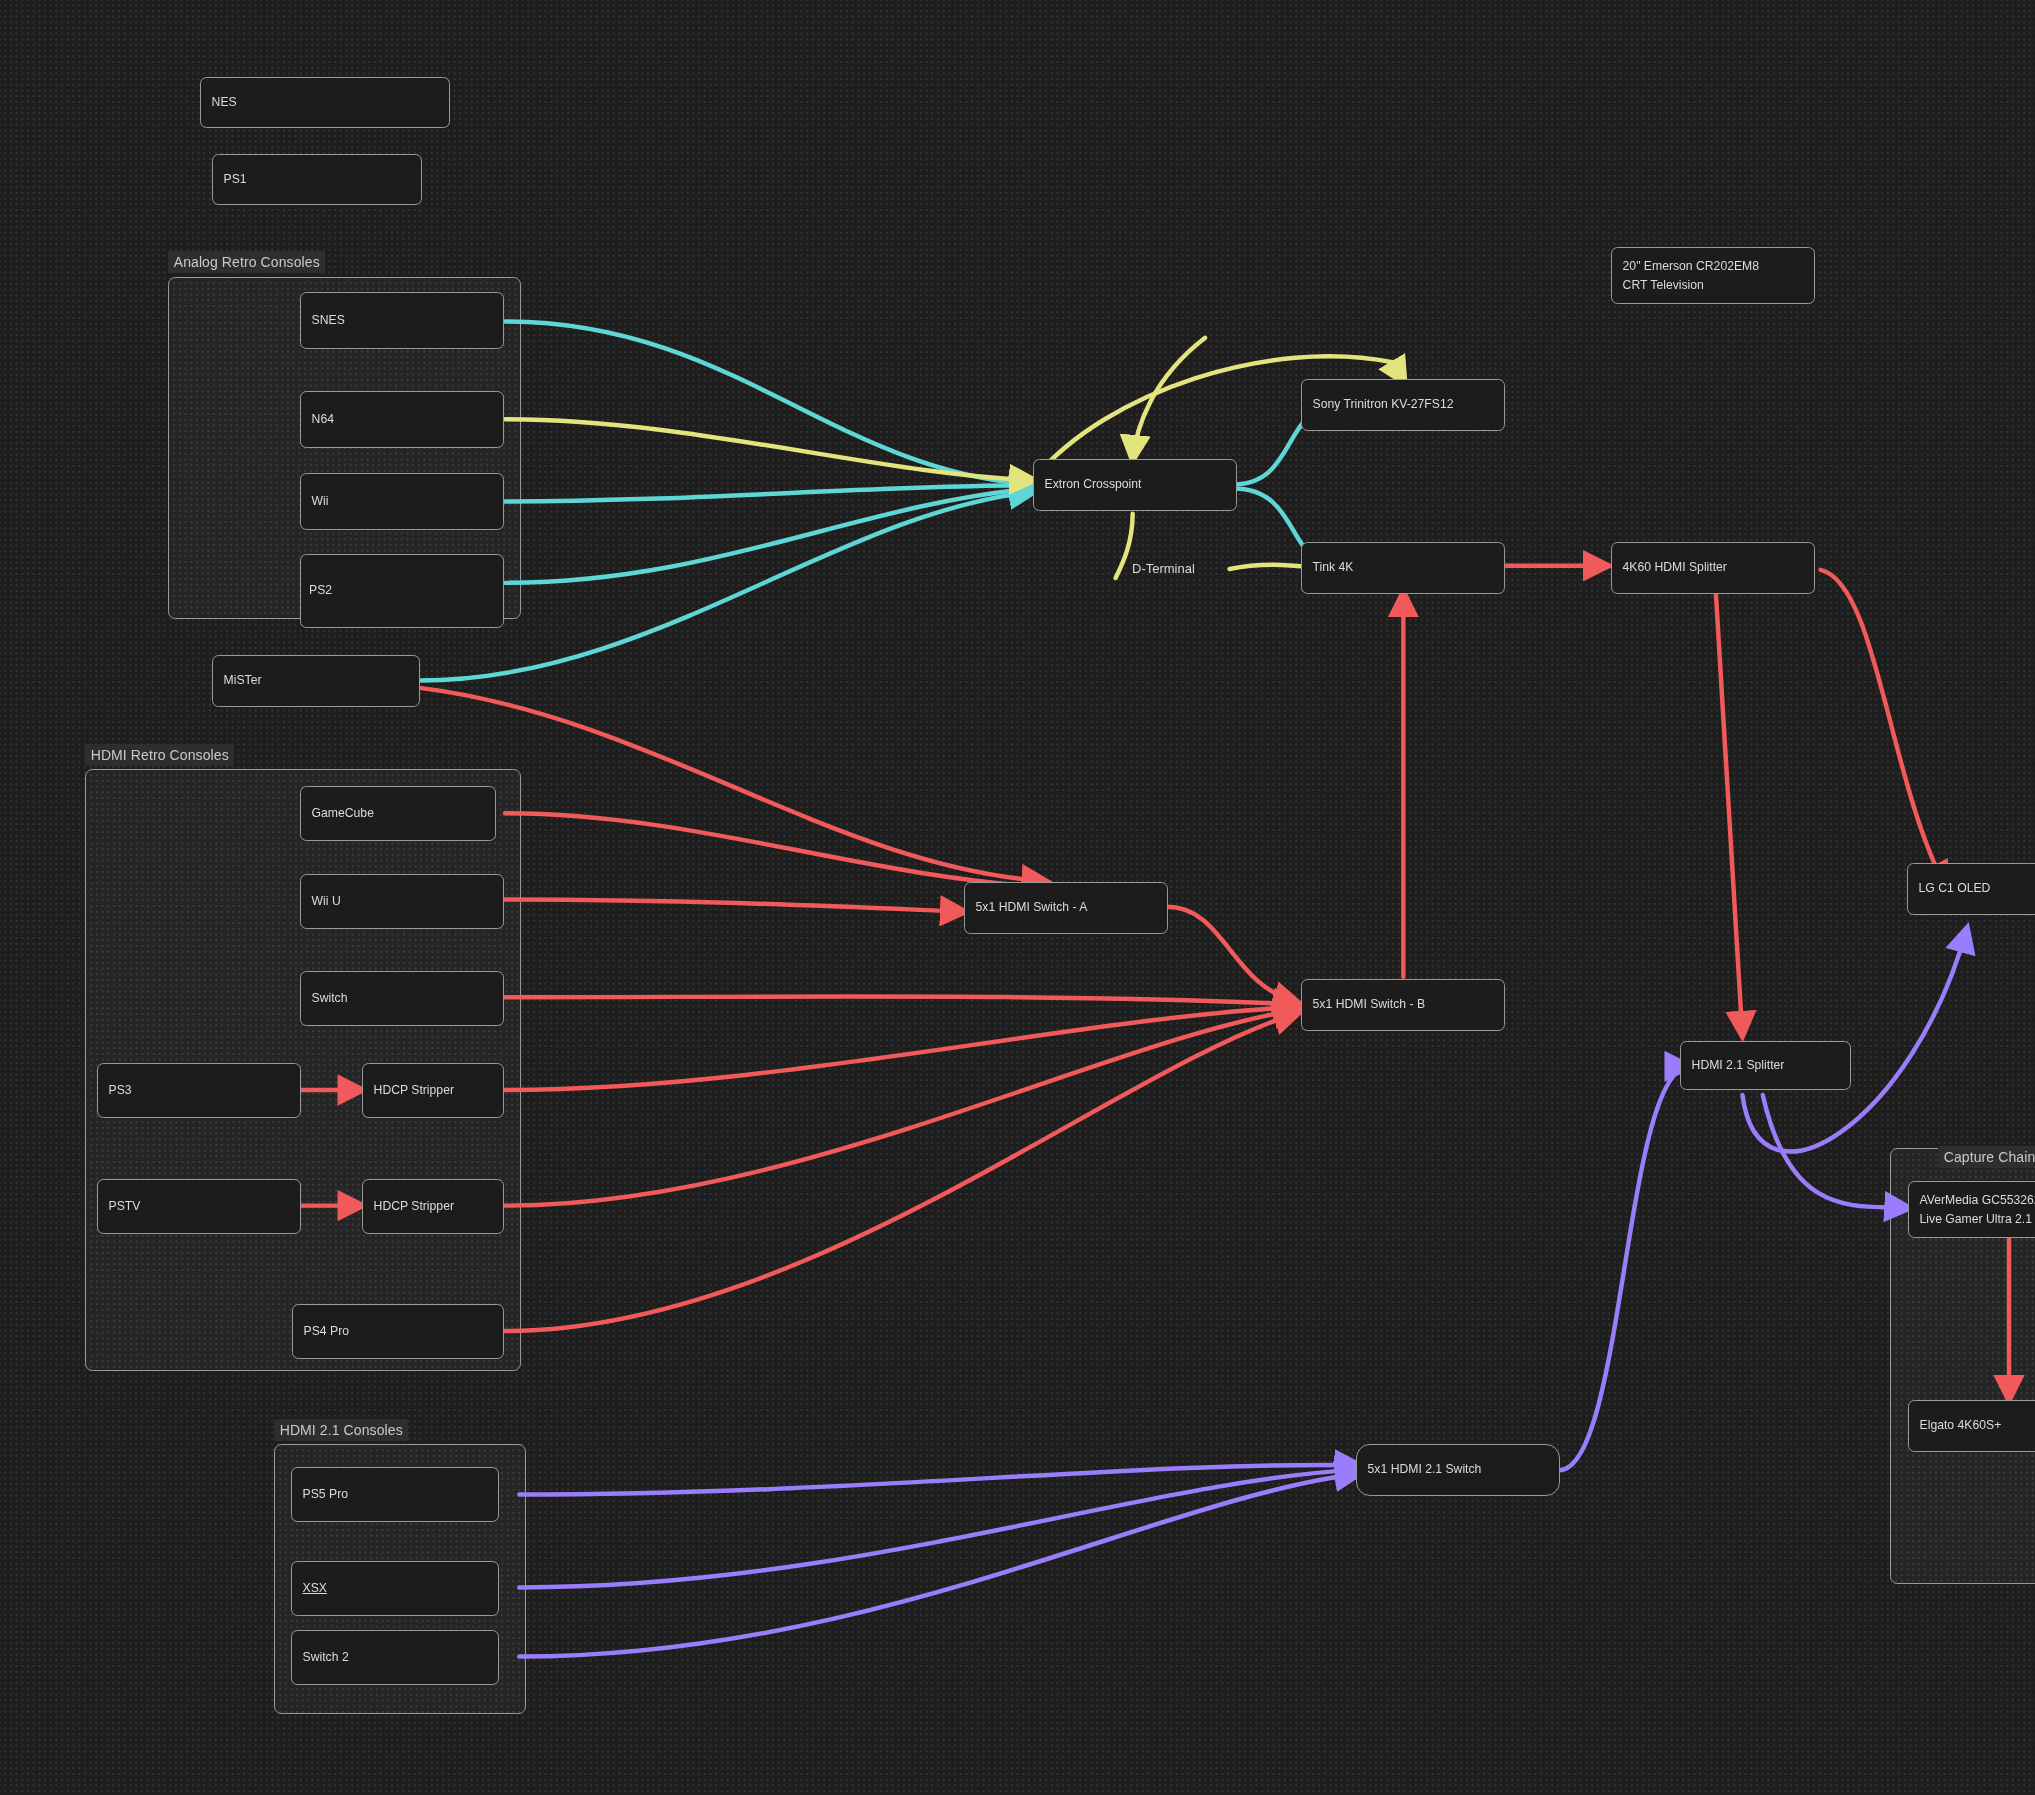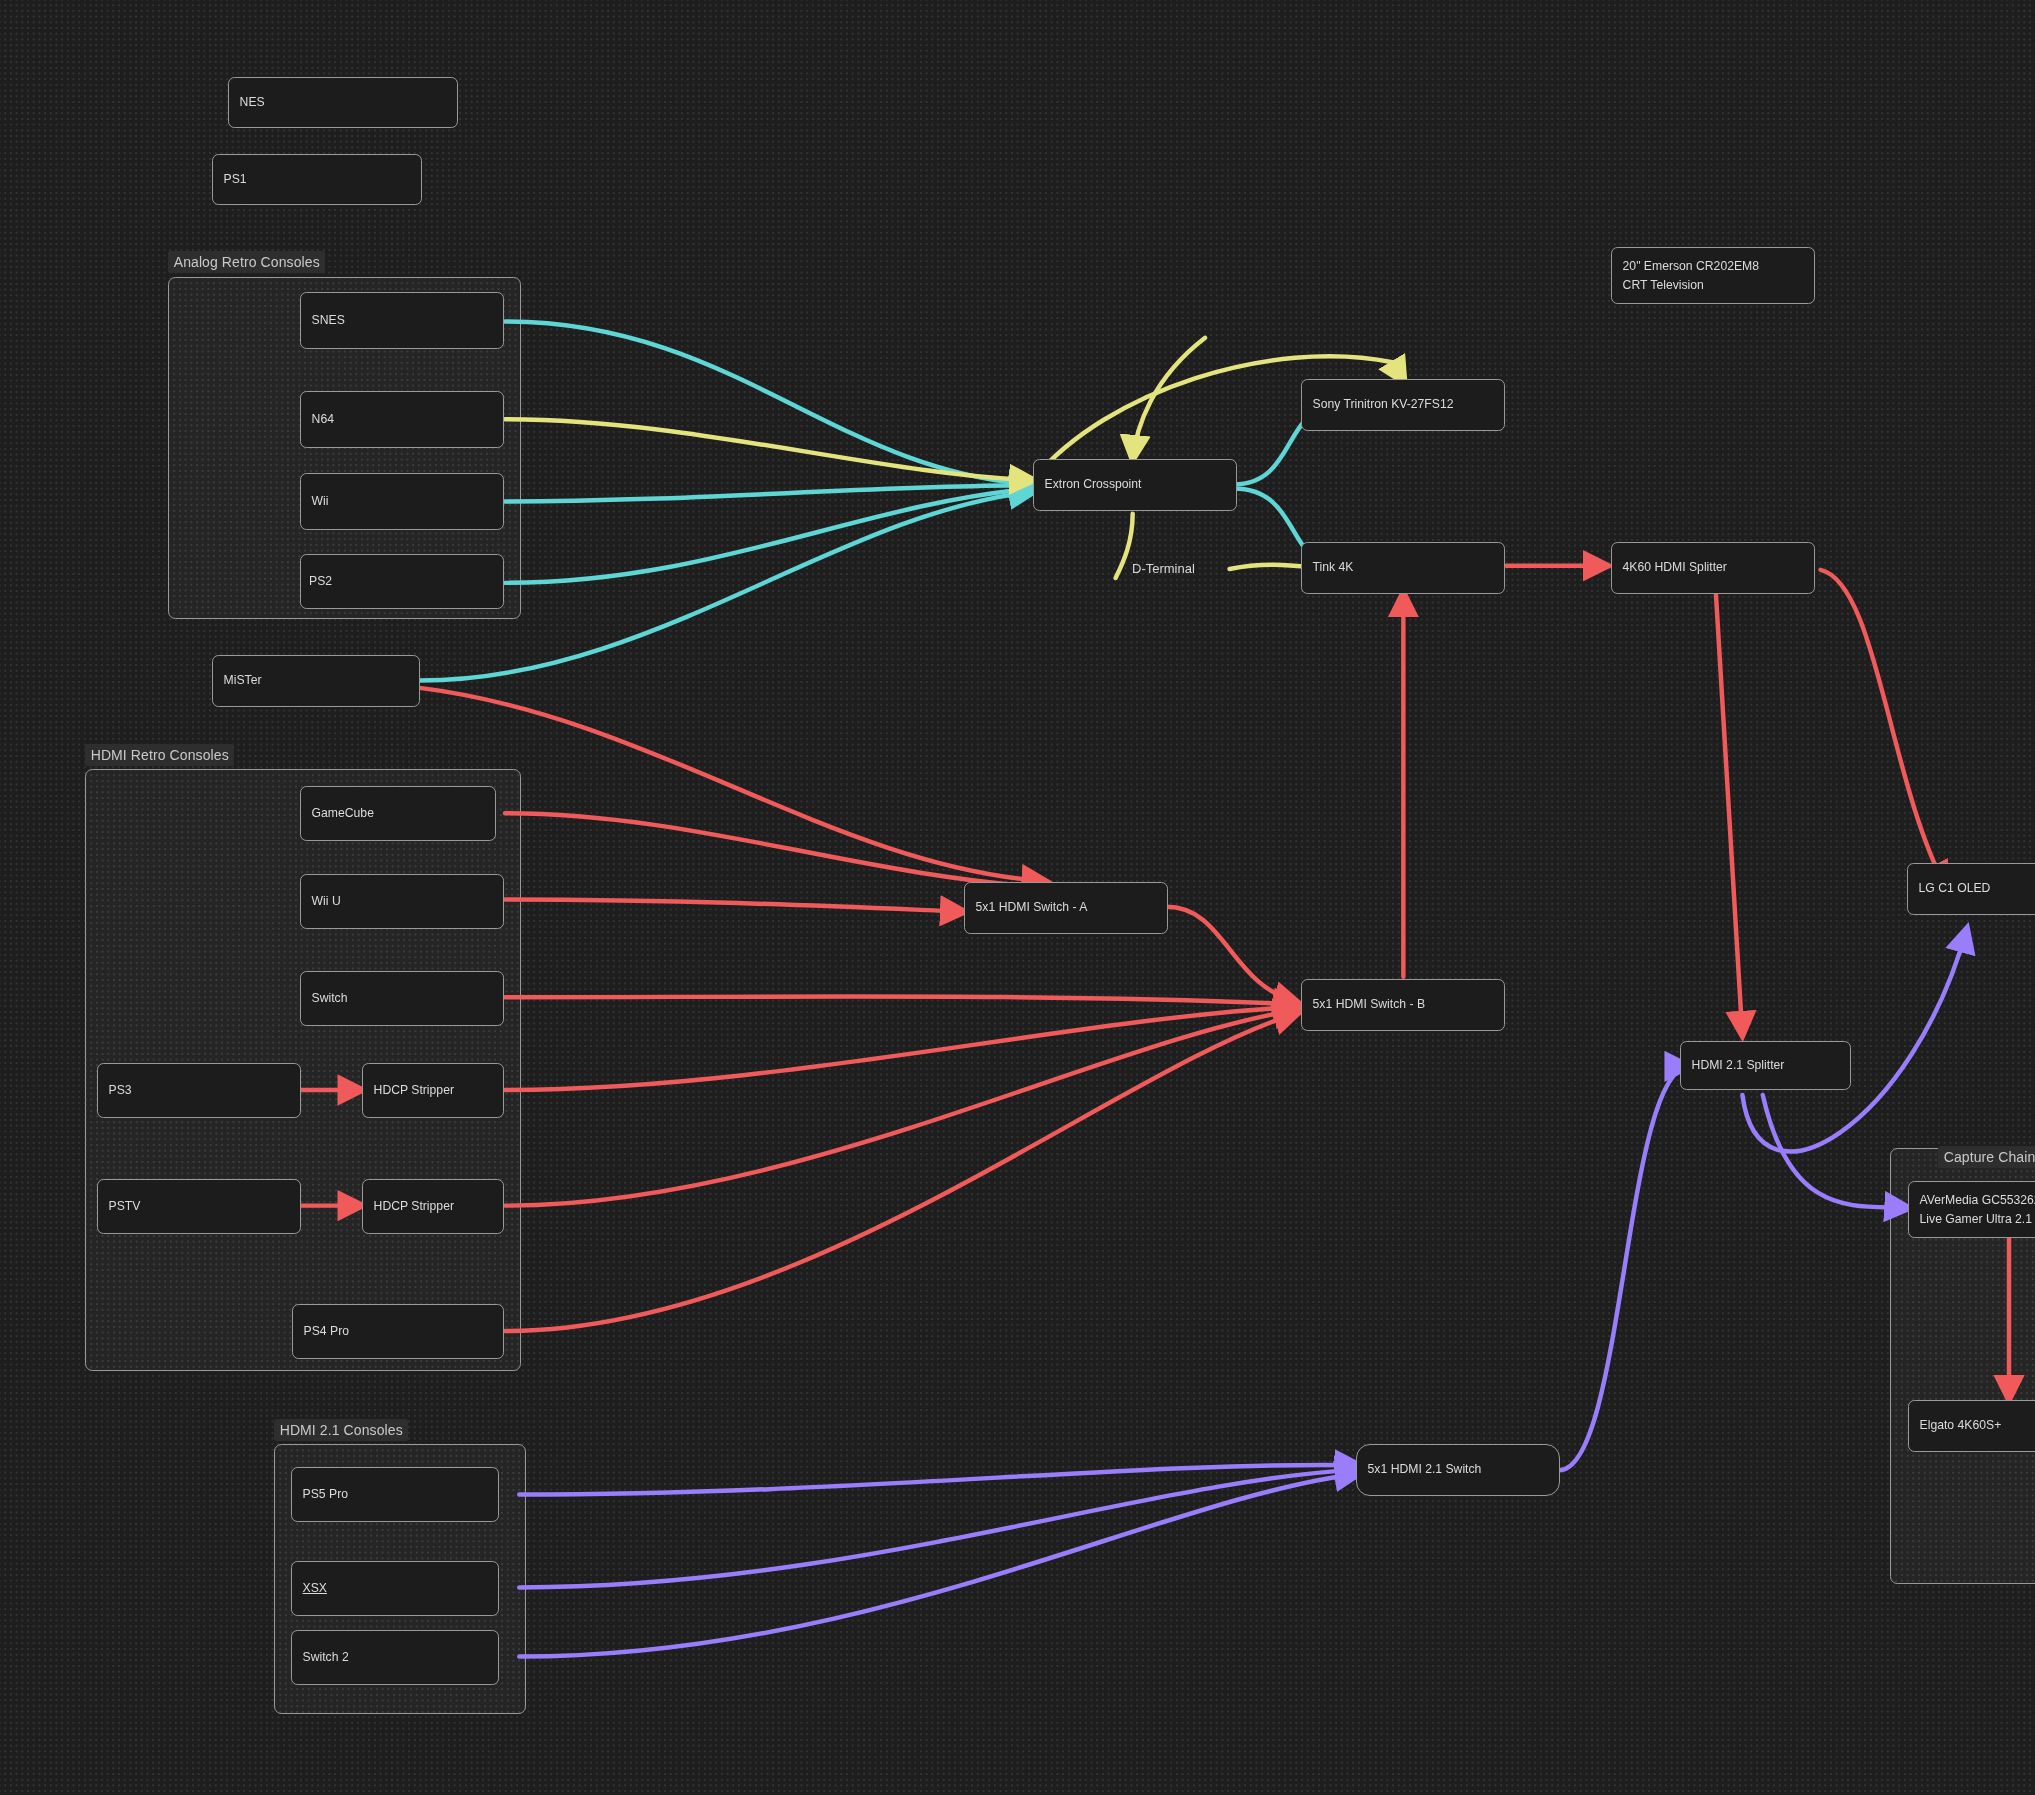--- a/index.html
+++ b/index.html
@@ -196,21 +196,21 @@
     </g>
 
     <g fill="none" stroke-width="11" stroke-linecap="round">
 
       <path d="M5180,2970 C5280,2990 5330,2940 5400,2930" stroke="#8a8a8a"></path>
       <path d="M5790,2930 C5900,2905 5960,2915 6010,2926" stroke="#8a8a8a" marker-end="url(#ah-gray)"></path>
     </g>
   </svg>
 
 
-  <div class="node" style="left:228px; top:77px; width:230px; height:51px;">
+  <div class="node" style="left:200px; top:77px; width:250px; height:51px;">
     <span>NES</span>
   </div>
 
   <div class="node" style="left:212px; top:154px; width:210px; height:51px;">
     <span>PS1</span>
   </div>
 
   <div class="node" style="left:212px; top:655px; width:208px; height:52px;">
     <span>MiSTer</span>
   </div>
@@ -220,21 +220,21 @@
 
   <div class="node" style="left:300px; top:292px; width:204px; height:57px;">
     <span>SNES</span>
   </div>
   <div class="node" style="left:300px; top:391px; width:204px; height:57px;">
     <span>N64</span>
   </div>
   <div class="node" style="left:300px; top:473px; width:204px; height:57px;">
     <span>Wii</span>
   </div>
-  <div class="node" style="left:300px; top:554px; width:204px; height:55px;padding-left:8px;">
+  <div class="node" style="left:300px; top:554px; width:204px; height:74px;padding-left:8px;">
     <span>PS2</span>
   </div>
 
   <div class="group-label" style="left:85px; top:744px;">HDMI Retro Consoles</div>
   <div class="group" style="left:85px; top:769px; width:436px; height:602px;"></div>
 
   <div class="node" style="left:300px; top:786px; width:196px; height:55px;">
     <span>GameCube</span>
   </div>
   <div class="node" style="left:300px; top:874px; width:204px; height:55px;">

